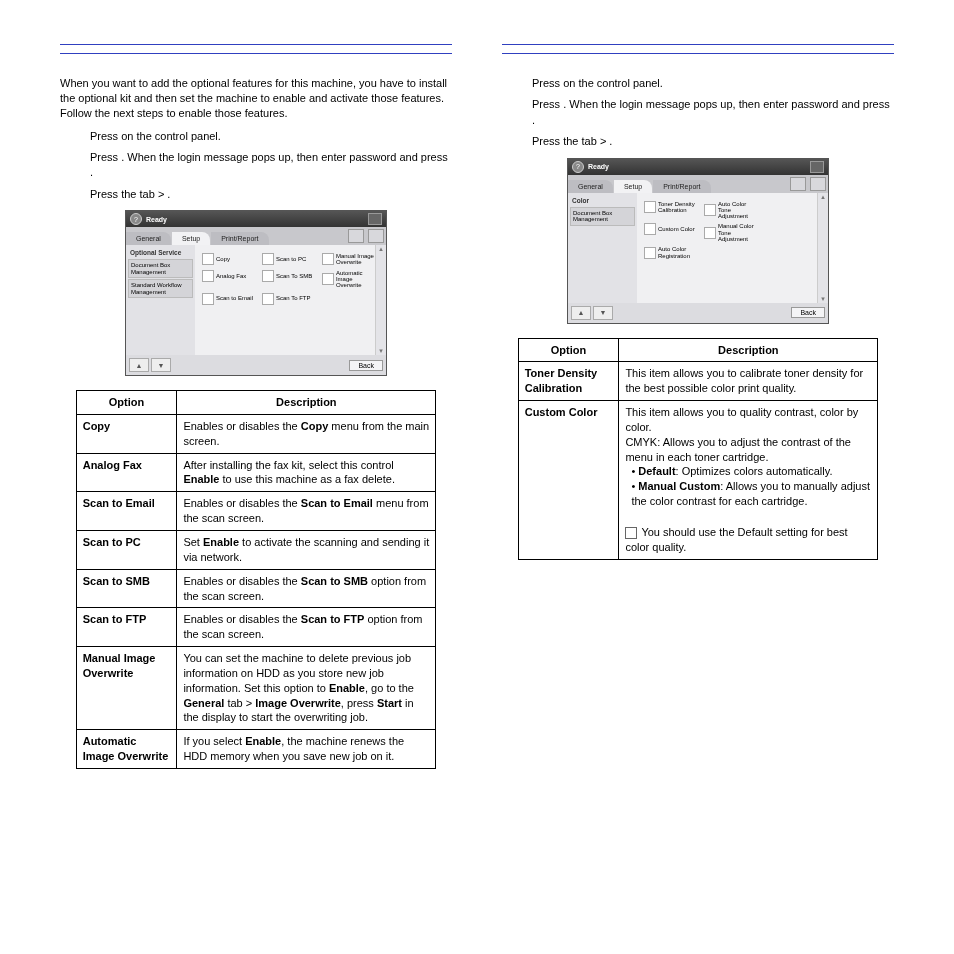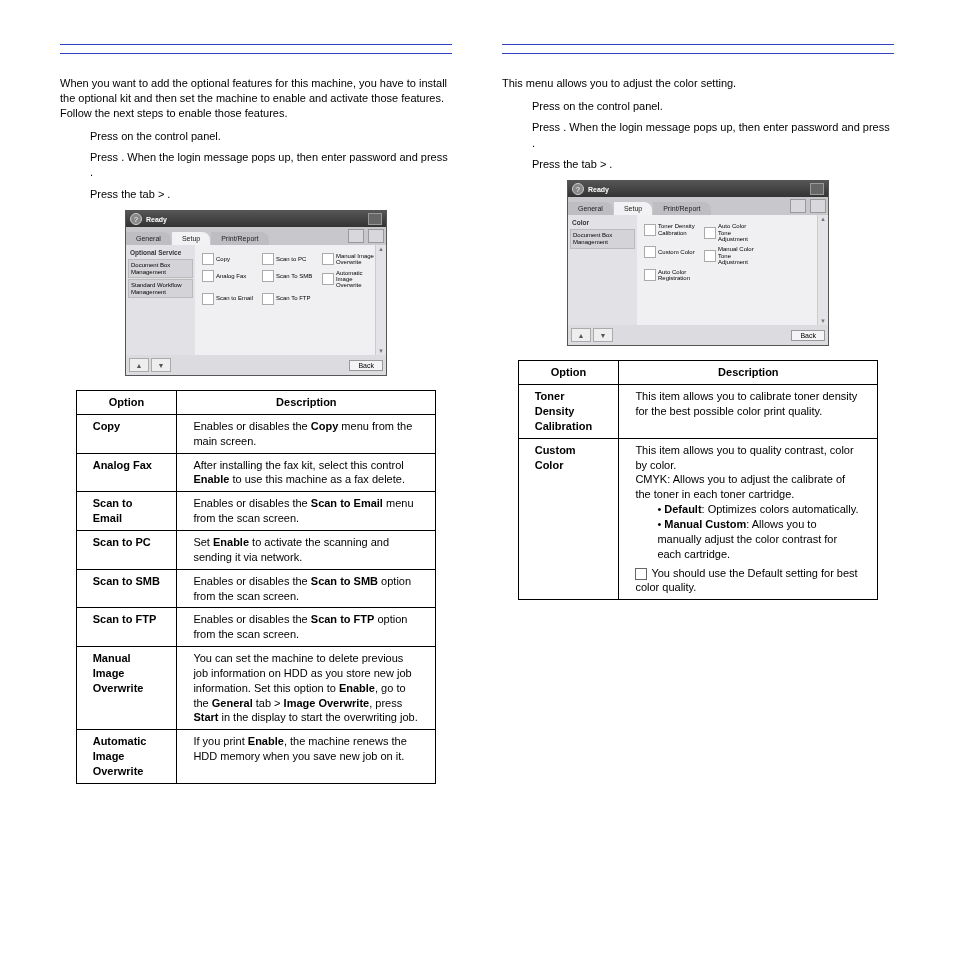--- a/index.html
+++ b/index.html
@@ -171,21 +171,21 @@
   }
 
   
   table.desc {
     border-collapse: collapse;
     width: 92%;
     margin: 0 auto 10px auto;
   }
   table.desc th, table.desc td {
     border: 1px solid #000;
-    padding: 4px 16px;
+    padding: 4px 6px;
     vertical-align: top;
     font-size: 11px;
     line-height: 1.35;
   }
   table.desc th {
     text-align: center;
     font-weight: bold;
     background: #fff;
   }
   table.desc td.opt {
@@ -193,21 +193,21 @@
     width: 28%;
   }
   .note-icon::before{
     content:"";
     display:inline-block;
     width:10px;height:10px;
     border:1px solid #666;
     margin-right:4px;
     vertical-align:middle;
   }
-  .bullet{margin-left:22px;}
+  .bullet{margin-left:6px;}
   .bullet::before{content:"•  ";}
 </style>
 </head>
 <body>
 
 <div class="columns">
 
   <div class="col">
     <hr class="blue">
     <hr class="blue2">
@@ -334,31 +334,30 @@
       </tr>
       <tr>
         <td class="opt">Manual Image Overwrite</td>
         <td>
           <span>You can set the machine to delete previous job information on HDD as you store new job information. Set this option to </span><span class="bold">Enable</span><span>, go to the </span><span class="bold">General</span><span> tab &gt; </span><span class="bold">Image Overwrite</span><span>, press </span><span class="bold">Start</span><span> in the display to start the overwriting job.</span>
         </td>
       </tr>
       <tr>
         <td class="opt">Automatic Image Overwrite</td>
         <td>
-          <span>If you print </span><span class="bold">Enable</span><span>, the machine renews the HDD memory when you save new job on it.</span>
+          <span>If you select </span><span class="bold">Enable</span><span>, the machine renews the HDD memory when you save new job on it.</span>
         </td>
       </tr>
     </tbody>
       </table>
   </div>
 
   <div class="col">
     <hr class="blue">
     <hr class="blue2">
-    <div class="intro">This menu allows you to adjust the color setting.</div>
 
     <div class="step">
       <span class="step-num">1</span>
       <div class="step-body">
         <span>Press </span><span class="bold"></span><span> on the control panel.</span>
       </div>
     </div>
     <div class="step">
       <span class="step-num">2</span>
       <div class="step-body">
@@ -423,22 +422,22 @@
         <th>Description</th>
       </tr>
       <tr>
         <td class="opt">Toner Density Calibration</td>
         <td>This item allows you to calibrate toner density for the best possible color print quality.</td>
       </tr>
       <tr>
         <td class="opt">Custom Color</td>
         <td>
           <div>This item allows you to quality contrast, color by color.</div>
-          <div>CMYK: Allows you to adjust the calibrate of the toner in each toner cartridge.</div>
+          <div>CMYK: Allows you to adjust the contrast of the menu in each toner cartridge.</div>
           <div class="bullet"><span class="bold">Default</span><span>: Optimizes colors automatically.</span></div>
           <div class="bullet"><span class="bold">Manual Custom</span><span>: Allows you to manually adjust the color contrast for each cartridge.</span></div>
-          <div style="margin-top:4px;"><span class="note-icon"></span><span>You should use the Default setting for best color quality.</span></div>
+          <div style="margin-top:16px;"><span class="note-icon"></span><span>You should use the Default setting for best color quality.</span></div>
         </td>
       </tr>
     </tbody>
       </table>
   </div>
 </div>
 
 </body></html>

